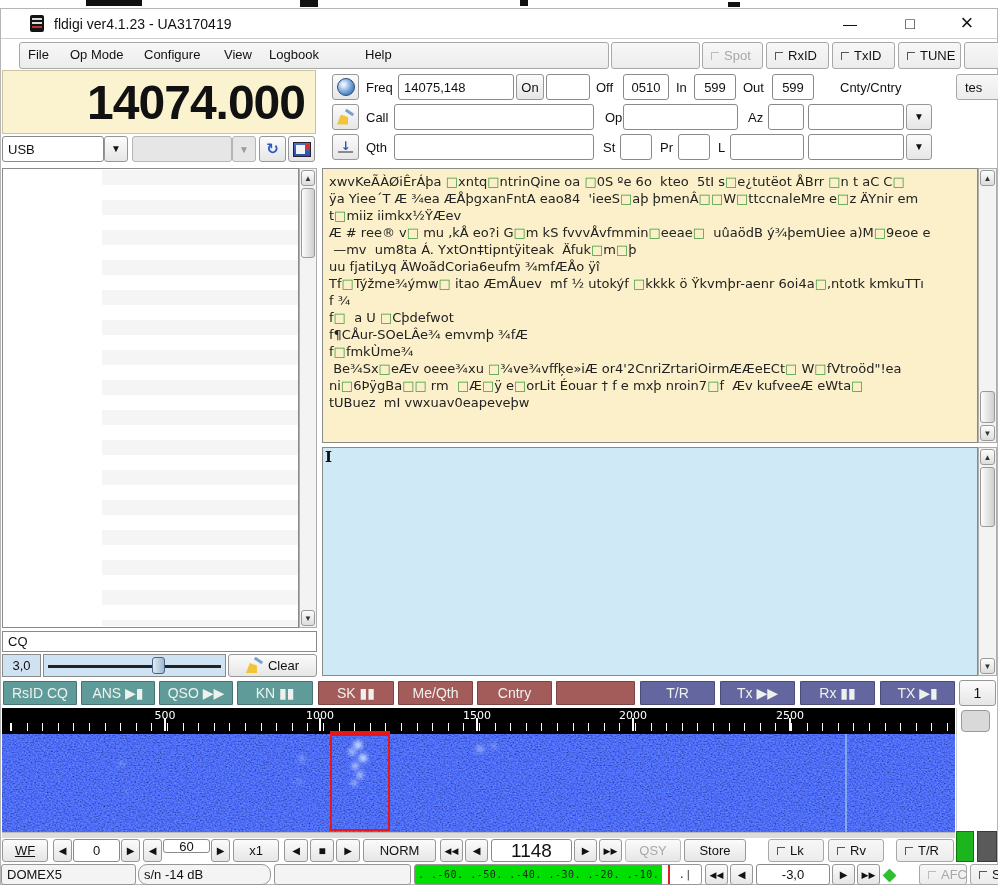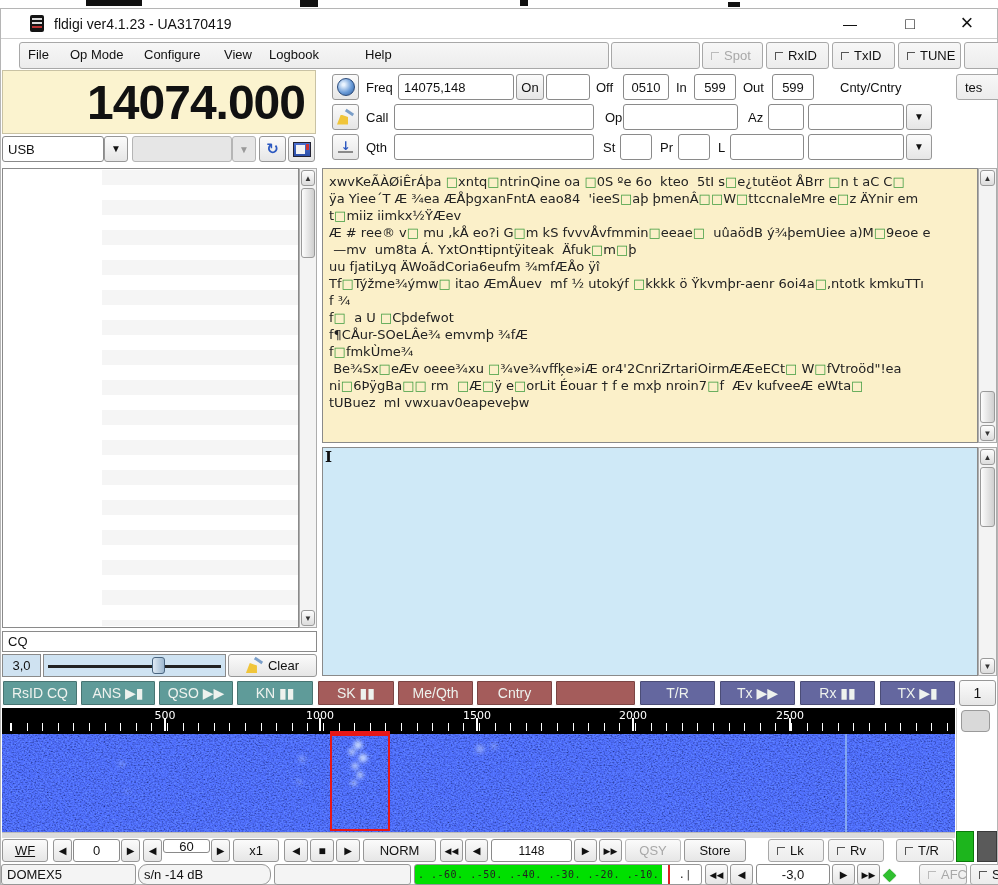--- a/index.html
+++ b/index.html
@@ -360,21 +360,21 @@
 <div class="abs btn" style="left:336px;top:839px;width:24px;height:23px;">
     <span class="arr">▶</span>
   </div>
 <div class="abs btn" style="left:363px;top:839px;width:73px;height:23px;">NORM</div>
 <div class="abs btn" style="left:440px;top:839px;width:23px;height:23px;font-size:9px;">
     <span>◀◀</span>
   </div>
 <div class="abs btn" style="left:465px;top:839px;width:23px;height:23px;">
     <span class="arr">◀</span>
   </div>
-<div class="abs field ctr" style="left:491px;top:839px;width:81px;height:23px;font-size:12px;">
+<div class="abs field ctr" style="left:491px;top:839px;width:81px;height:23px;font-size:19px;">
     <span>1148</span>
   </div>
 <div class="abs btn" style="left:574px;top:839px;width:23px;height:23px;">
     <span class="arr">▶</span>
   </div>
 <div class="abs btn" style="left:599px;top:839px;width:23px;height:23px;font-size:9px;">
     <span>▶▶</span>
   </div>
 <div class="abs btn grey" style="left:625px;top:839px;width:56px;height:23px;border-color:#bbb;">QSY</div>
 <div class="abs btn" style="left:684px;top:839px;width:62px;height:23px;">Store</div>

